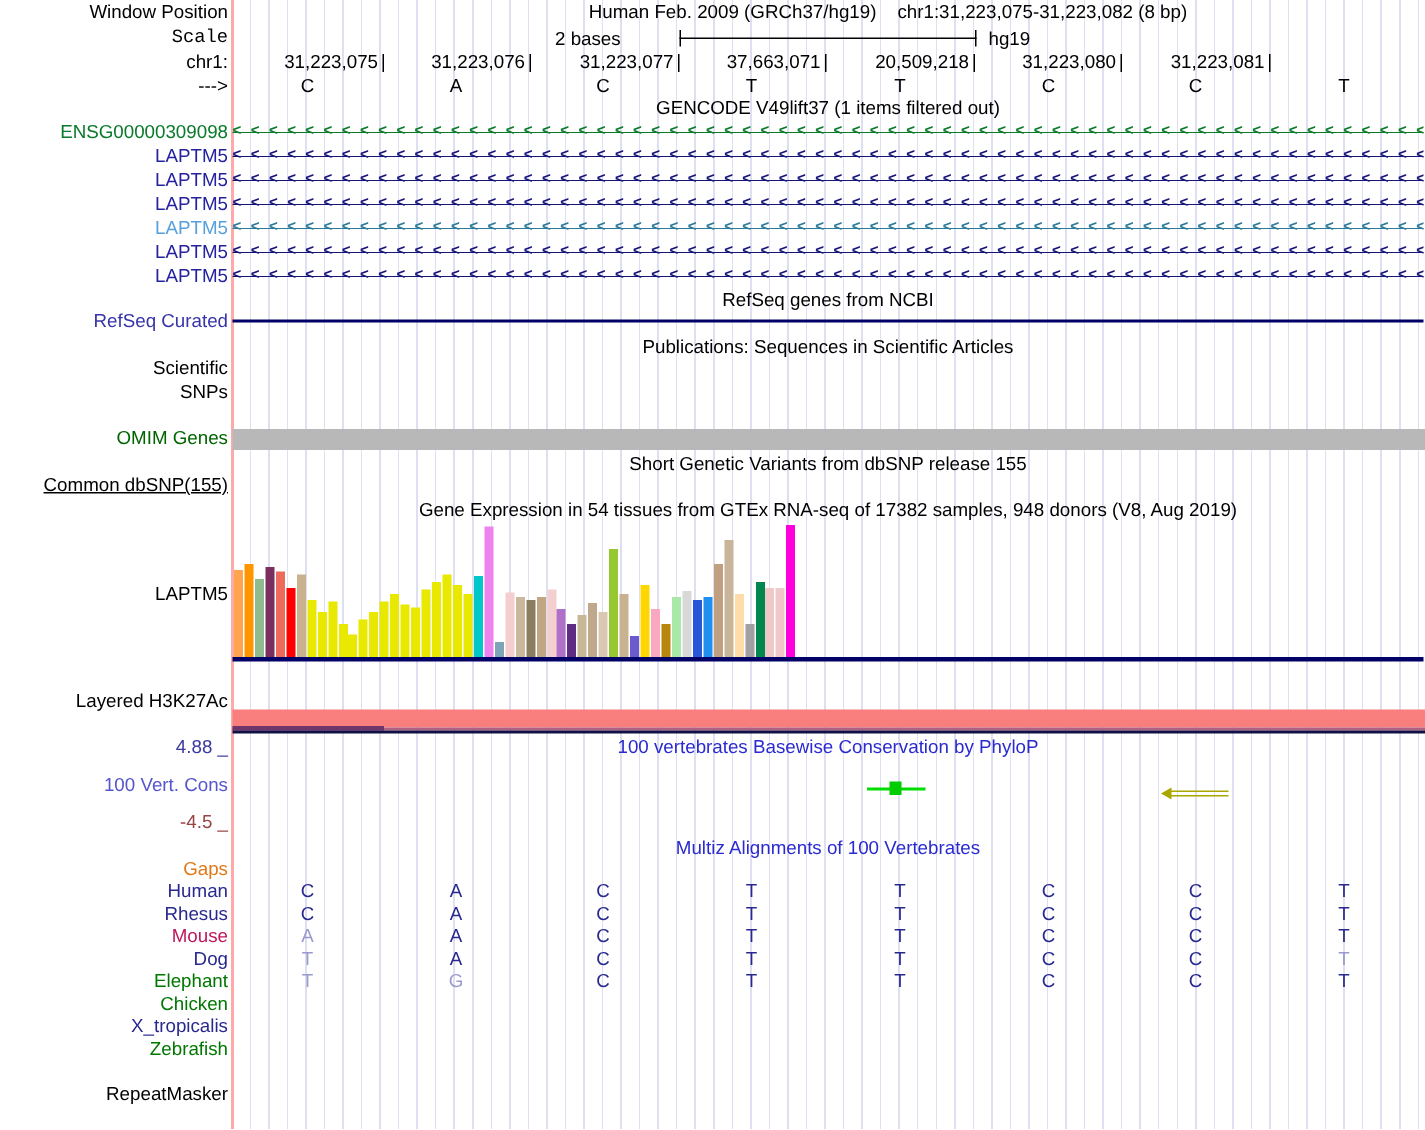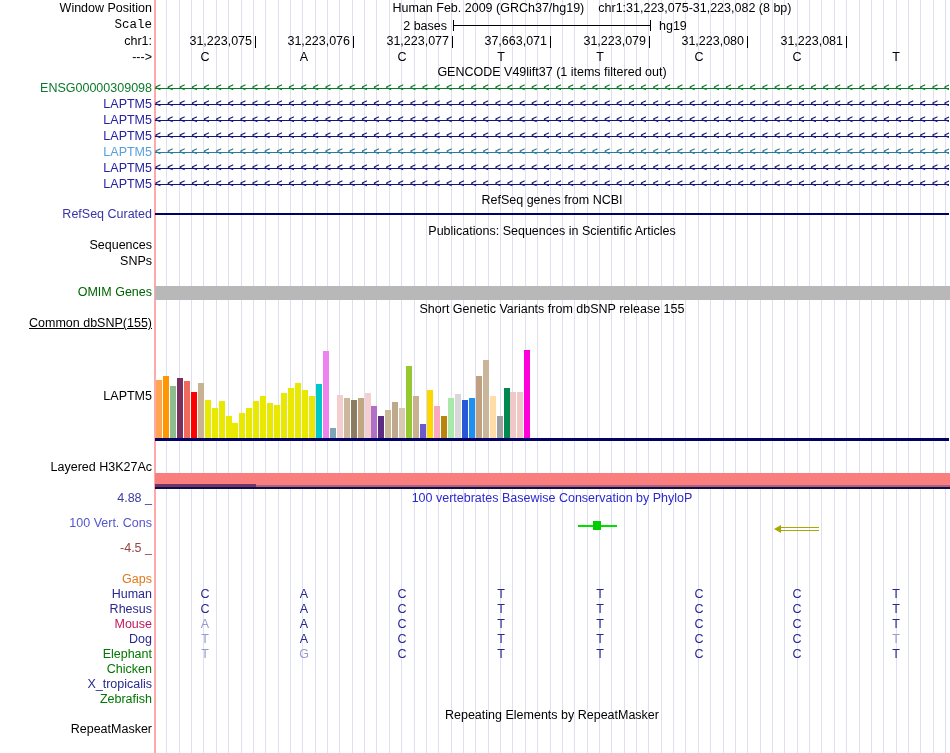--- a/index.html
+++ b/index.html
@@ -24,37 +24,37 @@
 
 <div id="app">
 
   <div class="gridbg"></div>
   <div class="pinkline"></div>
 
   <div class="lab" style="top:2px;">Window Position</div>
   <div class="ctr" style="left:195px;top:2px;"><span>Human Feb. 2009 (GRCh37/hg19)</span><span style="display:inline-block;width:14px;"></span><span>chr1:31,223,075-31,223,082 (8 bp)</span></div>
 
   <div class="lab" style="top:19px;font-family:Liberation Mono, monospace;">Scale</div>
-  <div class="abs" style="left:370px;top:19px;width:77px;text-align:right;">2 bases</div>
+  <div class="abs" style="left:370px;top:19px;width:77px;">2 bases</div>
   <div class="abs" style="left:453px;top:25px;width:198px;height:1px;background:#000;"></div>
   <div class="abs" style="left:453px;top:20px;width:1px;height:11px;background:#000;"></div>
   <div class="abs" style="left:650px;top:20px;width:1px;height:11px;background:#000;"></div>
   <div class="abs" style="left:659px;top:19px;">hg19</div>
 
   <div class="lab" style="top:35px;">chr1:</div>
   <div id="coordRow">
       <div class="coord" style="left:175px;top:35px;">31,223,075</div>
       <div class="tickv" style="left:255px;top:36px;height:12px;"></div>
       <div class="coord" style="left:273px;top:35px;">31,223,076</div>
       <div class="tickv" style="left:353px;top:36px;height:12px;"></div>
       <div class="coord" style="left:372px;top:35px;">31,223,077</div>
       <div class="tickv" style="left:452px;top:36px;height:12px;"></div>
       <div class="coord" style="left:470px;top:35px;">37,663,071</div>
       <div class="tickv" style="left:550px;top:36px;height:12px;"></div>
-      <div class="coord" style="left:569px;top:35px;">31,223,079</div>
+      <div class="coord" style="left:569px;top:35px;">20,509,218</div>
       <div class="tickv" style="left:649px;top:36px;height:12px;"></div>
       <div class="coord" style="left:667px;top:35px;">31,223,080</div>
       <div class="tickv" style="left:747px;top:36px;height:12px;"></div>
       <div class="coord" style="left:766px;top:35px;">31,223,081</div>
       <div class="tickv" style="left:846px;top:36px;height:12px;"></div>
     </div>
 
   <div class="lab" style="top:51px;">---&gt;</div>
   <div id="baseRow">
       <div class="baseL" style="left:198px;top:51px;">C</div>
@@ -83,29 +83,30 @@
       <div class="gene-line" style="top:162px;color:#14147a;">&lt;&lt;&lt;&lt;&lt;&lt;&lt;&lt;&lt;&lt;&lt;&lt;&lt;&lt;&lt;&lt;&lt;&lt;&lt;&lt;&lt;&lt;&lt;&lt;&lt;&lt;&lt;&lt;&lt;&lt;&lt;&lt;&lt;&lt;&lt;&lt;&lt;&lt;&lt;&lt;&lt;&lt;&lt;&lt;&lt;&lt;&lt;&lt;&lt;&lt;&lt;&lt;&lt;&lt;&lt;&lt;&lt;&lt;&lt;&lt;&lt;&lt;&lt;&lt;&lt;&lt;</div>
       <div class="lab" style="top:178px;color:#2622a0;">LAPTM5</div>
       <div class="gene-line" style="top:178px;color:#14147a;">&lt;&lt;&lt;&lt;&lt;&lt;&lt;&lt;&lt;&lt;&lt;&lt;&lt;&lt;&lt;&lt;&lt;&lt;&lt;&lt;&lt;&lt;&lt;&lt;&lt;&lt;&lt;&lt;&lt;&lt;&lt;&lt;&lt;&lt;&lt;&lt;&lt;&lt;&lt;&lt;&lt;&lt;&lt;&lt;&lt;&lt;&lt;&lt;&lt;&lt;&lt;&lt;&lt;&lt;&lt;&lt;&lt;&lt;&lt;&lt;&lt;&lt;&lt;&lt;&lt;&lt;</div>
     </div>
 
   <div class="ctr" style="top:194px;">RefSeq genes from NCBI</div>
   <div class="lab" style="top:208px;color:#3734aa;">RefSeq Curated</div>
   <div class="abs" style="left:155px;top:213px;width:794px;height:2px;background:#000066;"></div>
 
   <div class="ctr" style="top:225px;">Publications: Sequences in Scientific Articles</div>
-  <div class="lab" style="top:239px;">Sequences</div>
+  <div class="lab" style="top:239px;">Scientific</div>
   <div class="lab" style="top:255px;">SNPs</div>
 
   <div class="lab" style="top:286px;color:#006400;text-align:right;">OMIM Genes</div>
   <div class="abs" style="left:155px;top:286px;width:795px;height:14px;background:#b8b8b8;"></div>
 
   <div class="ctr" style="top:303px;">Short Genetic Variants from dbSNP release 155</div>
   <div class="lab" style="top:317px;text-decoration:underline;">Common dbSNP(155)</div>
 
+  <div class="ctr" style="top:334px;">Gene Expression in 54 tissues from GTEx RNA-seq of 17382 samples, 948 donors (V8, Aug 2019)</div>
   <div class="lab" style="top:390px;">LAPTM5</div>
   <div id="gtexBars">
       <div class="bar" style="left:156px;top:380px;height:58px;background:#ffa54f;"></div>
       <div class="bar" style="left:162.95px;top:376px;height:62px;background:#ff9600;"></div>
       <div class="bar" style="left:169.9px;top:386px;height:52px;background:#8fbc8f;"></div>
       <div class="bar" style="left:176.85px;top:378px;height:60px;background:#7a2f5f;"></div>
       <div class="bar" style="left:183.8px;top:381px;height:57px;background:#ee6a5a;"></div>
       <div class="bar" style="left:190.75px;top:392px;height:46px;background:#ff0000;"></div>
       <div class="bar" style="left:197.7px;top:383px;height:55px;background:#c9b290;"></div>
       <div class="bar" style="left:204.65px;top:400px;height:38px;background:#e8e800;"></div>
@@ -166,20 +167,21 @@
 
   <div class="lab" style="top:492px;color:#3a3aa0;">4.88 _</div>
   <div class="ctr" style="top:492px;color:#2a2ad0;">100 vertebrates Basewise Conservation by PhyloP</div>
   <div class="lab" style="top:517px;color:#5555cc;">100 Vert. Cons</div>
   <div class="lab" style="top:542px;color:#964444;">-4.5 _</div>
   <div class="abs" style="left:578px;top:525px;width:39px;height:2px;background:#00dd00;"></div>
   <div class="abs" style="left:593px;top:521px;width:8px;height:9px;background:#00cc00;"></div>
   <div class="abs" style="left:778px;top:527px;width:41px;height:4px;border-top:1px solid #a8a800;border-bottom:1px solid #a8a800;box-sizing:border-box;"></div>
   <div class="abs" style="left:774px;top:525px;width:0;height:0;border-top:4px solid transparent;border-bottom:4px solid transparent;border-right:7px solid #a8a800;"></div>
 
+  <div class="ctr" style="top:559px;color:#2a2ad0;">Multiz Alignments of 100 Vertebrates</div>
   <div id="multizRows">
       <div class="lab" style="top:573px;color:#e07818;">Gaps</div>
       <div class="lab" style="top:588px;color:#28288f;">Human</div>
       <div class="baseL" style="left:198px;top:588px;color:#28288f;">C</div>
       <div class="baseL" style="left:297px;top:588px;color:#28288f;">A</div>
       <div class="baseL" style="left:395px;top:588px;color:#28288f;">C</div>
       <div class="baseL" style="left:494px;top:588px;color:#28288f;">T</div>
       <div class="baseL" style="left:593px;top:588px;color:#28288f;">T</div>
       <div class="baseL" style="left:692px;top:588px;color:#28288f;">C</div>
       <div class="baseL" style="left:790px;top:588px;color:#28288f;">C</div>
@@ -218,16 +220,15 @@
       <div class="baseL" style="left:494px;top:648px;color:#28288f;">T</div>
       <div class="baseL" style="left:593px;top:648px;color:#28288f;">T</div>
       <div class="baseL" style="left:692px;top:648px;color:#28288f;">C</div>
       <div class="baseL" style="left:790px;top:648px;color:#28288f;">C</div>
       <div class="baseL" style="left:889px;top:648px;color:#28288f;">T</div>
       <div class="lab" style="top:663px;color:#007700;">Chicken</div>
       <div class="lab" style="top:678px;color:#28288f;">X_tropicalis</div>
       <div class="lab" style="top:693px;color:#007700;">Zebrafish</div>
     </div>
 
-  <div class="ctr" style="top:709px;">Repeating Elements by RepeatMasker</div>
   <div class="lab" style="top:723px;">RepeatMasker</div>
 
 </div>
 
 </body></html>

